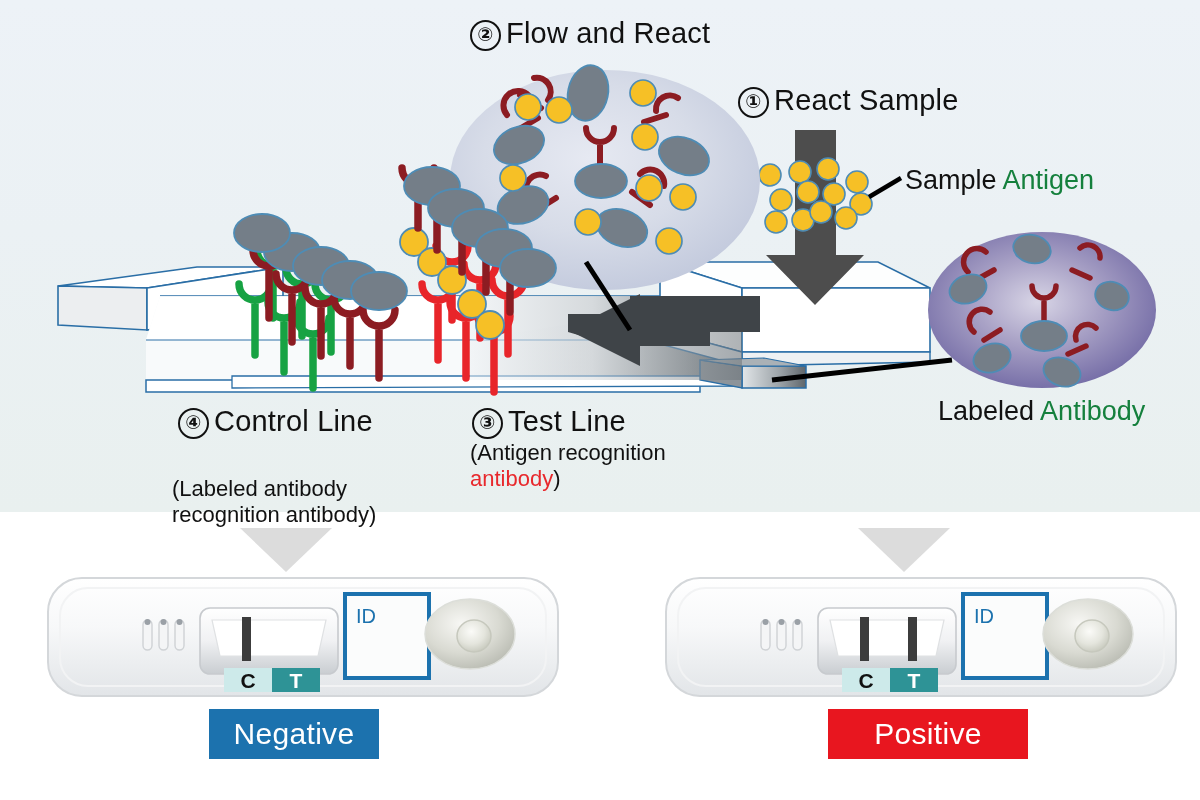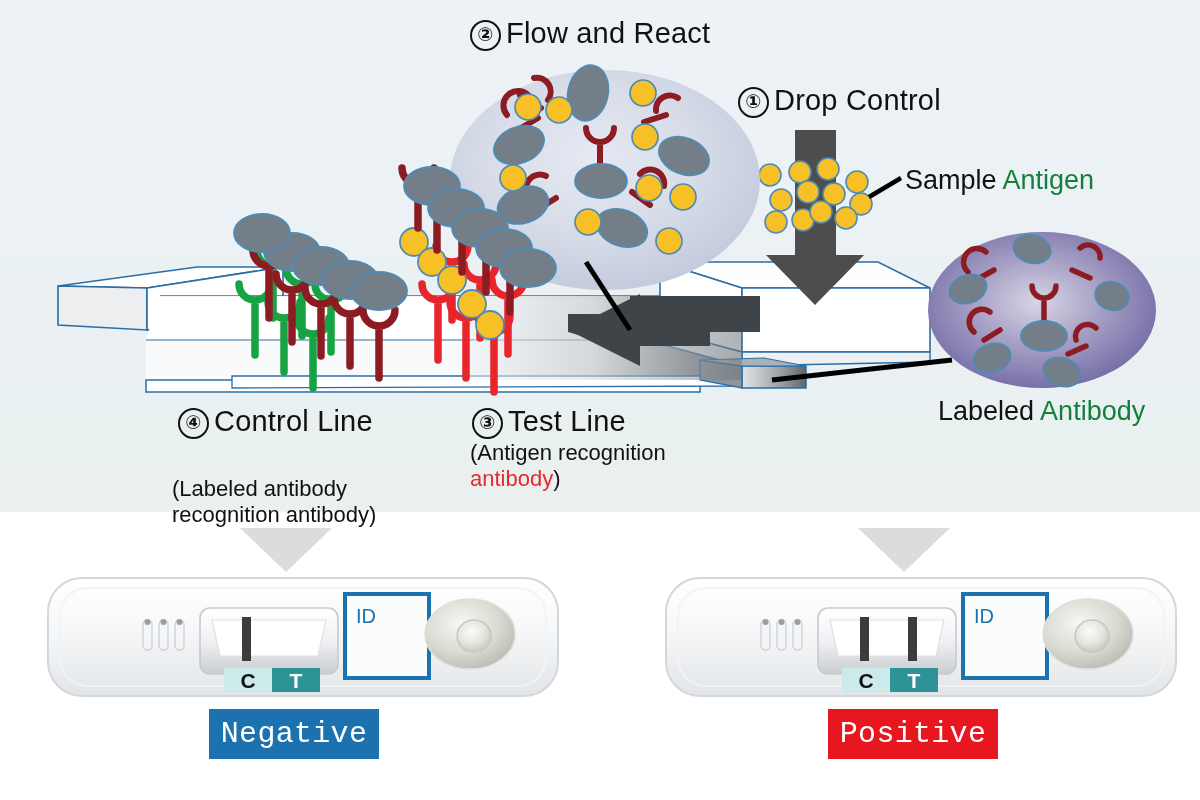--- a/index.html
+++ b/index.html
@@ -45,24 +45,23 @@
     display:inline-block;width:27px;height:27px;line-height:25px;
     border:2.2px solid #111;border-radius:50%;text-align:center;
     font-size:19px;font-weight:bold;vertical-align:2px;margin-right:5px;
   }
 
   
   .badge{
     position:absolute;color:#ffffff;font-size:30px;
     display:flex;align-items:center;justify-content:center;
     letter-spacing:.3px;
-    font-family:Liberation Mono, monospace;
   }
   #badge-negative{left:209px;top:709px;width:170px;height:50px;background:#1c72ae;}
-  #badge-positive{left:828px;top:709px;width:170px;height:50px;background:#e8161f;}
+  #badge-positive{left:828px;top:709px;width:200px;height:50px;background:#e8161f;}
 </style>
 </head>
 <body>
 
 <div id="stage">
 
   <div id="top-panel"></div>
   <div id="bottom-panel"></div>
 
   <svg class="svg-layer" viewBox="0 0 1200 800">
@@ -362,21 +361,21 @@
     <text x="866" y="688" font-family="Liberation Sans, sans-serif" font-size="21" font-weight="bold" fill="#111" text-anchor="middle">C</text>
     <text x="914" y="688" font-family="Liberation Sans, sans-serif" font-size="21" font-weight="bold" fill="#ffffff" text-anchor="middle">T</text>
     <text x="974" y="623" font-family="Liberation Sans, sans-serif" font-size="20" fill="#1c72ae">ID</text>
   </svg>
 
   <div class="lbl step-title" id="lbl-step2">
     <span class="circled">②</span><span>Flow and React</span>
   </div>
 
   <div class="lbl step-title" id="lbl-step1">
-    <span class="circled">①</span><span>Drop Control</span>
+    <span class="circled">①</span><span>React Sample</span>
   </div>
 
   <div class="lbl" id="lbl-target">
     <span>Sample </span><span class="red">Antigen</span>
   </div>
 
   <div class="lbl" id="lbl-labeled">
     <span>Labeled </span><span class="red">Antibody</span>
   </div>
 

